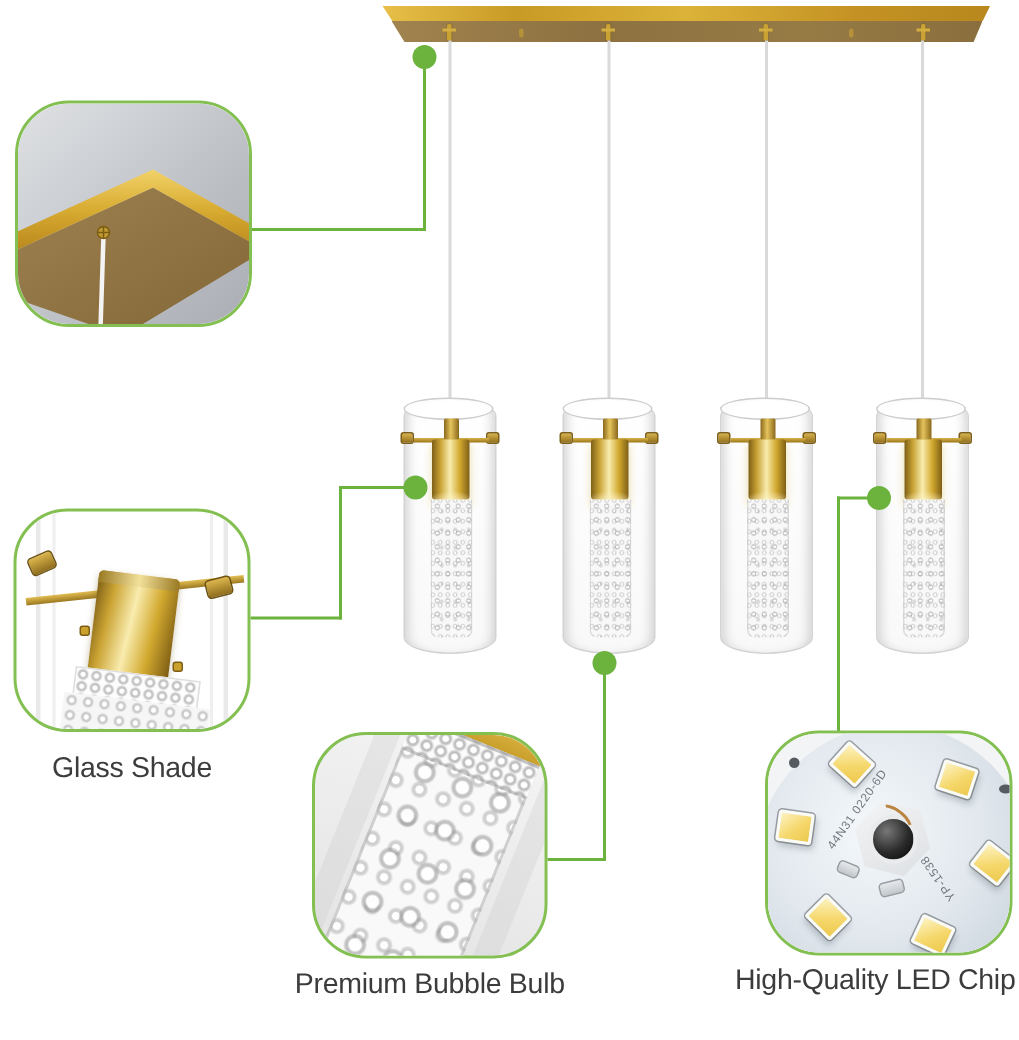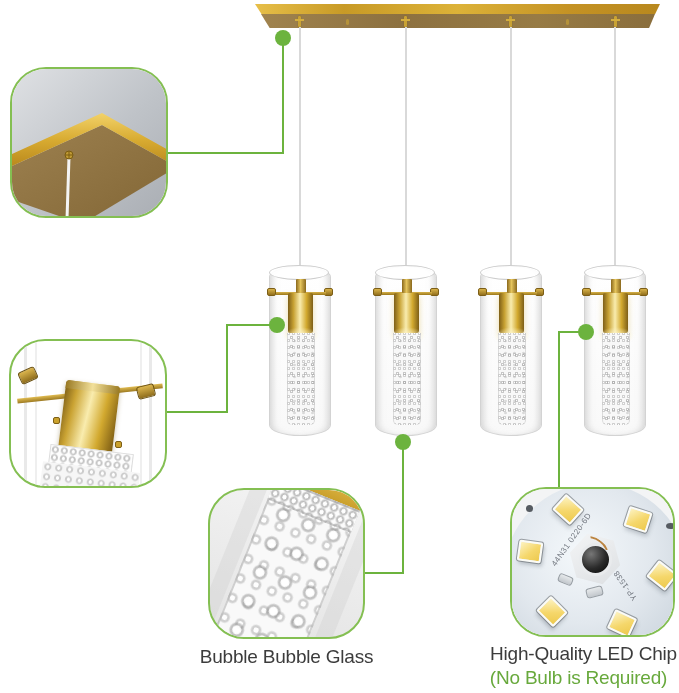--- a/index.html
+++ b/index.html
@@ -245,31 +245,32 @@
     <div class="gs-line" style="left:129px;width:1.5px;opacity:.6"></div>
     <div class="gs-arm"></div>
     <div class="gs-screw" style="left:8px;top:28px;transform:rotate(-24deg)"></div>
     <div class="gs-screw" style="left:126px;top:44px;transform:rotate(-14deg)"></div>
     <div class="gs-socket"></div>
     <div class="gs-nub" style="left:42px;top:76px"></div>
     <div class="gs-nub" style="left:104px;top:100px"></div>
     <div class="gs-crystal"></div>
     <div class="gs-bubble"></div>
   </div>
+  <div class="label center" style="left:9px;top:502px;width:158px">Glass Shade</div>
 
   <div class="callout" style="left:208px;top:488px;width:157px;height:151px;background:linear-gradient(200deg,#f5f5f5,#e3e3e3)">
     <div class="bg-wrap">
       <div class="bg-glass" style="left:-6px"></div>
       <div class="bg-glass" style="right:-8px"></div>
       <div class="bg-rod"></div>
       <div class="bg-gold"></div>
       <div class="bg-ring"></div>
     </div>
   </div>
-  <div class="label center" style="left:188px;top:646px;width:197px">Bubble Bubble Glass</div>
+  <div class="label center" style="left:188px;top:646px;width:197px">Premium Bubble Bulb</div>
 
   <div class="callout" style="left:510px;top:487px;width:165px;height:150px">
     <div class="led-bg"></div>
     <div class="led-pcb"></div>
     <div class="led-hole-dot" style="left:14px;top:16px;width:7px;height:7px"></div>
     <div class="led-hole-dot" style="left:154px;top:34px;width:9px;height:6px"></div>
     <div class="led-chip" style="left:44px;top:10px;transform:rotate(42deg)"></div>
     <div class="led-chip" style="left:114px;top:20px;transform:rotate(18deg)"></div>
     <div class="led-chip" style="left:6px;top:52px;transform:rotate(8deg)"></div>
     <div class="led-chip" style="left:138px;top:76px;transform:rotate(38deg)"></div>
@@ -277,15 +278,14 @@
     <div class="led-chip" style="left:98px;top:124px;transform:rotate(25deg)"></div>
     <div class="led-hex"></div>
     <div class="led-clip" style="left:46px;top:86px;width:15px;height:9px;transform:rotate(22deg)"></div>
     <div class="led-clip" style="left:74px;top:98px;width:17px;height:10px;transform:rotate(-14deg)"></div>
     <div class="led-hole"></div>
     <div class="led-wirearc"></div>
     <div class="led-mark" style="left:28px;top:46px;transform:rotate(-55deg)">44N31 0220-6D</div>
     <div class="led-mark" style="left:96px;top:92px;transform:rotate(-125deg)">YP-1538</div>
   </div>
   <div class="label center" style="left:488px;top:643px;width:191px">High-Quality LED Chip</div>
-  <div class="label center green" style="left:483px;top:667px;width:191px">(No Bulb is Required)</div>
 
 </div>
 
 </body></html>

